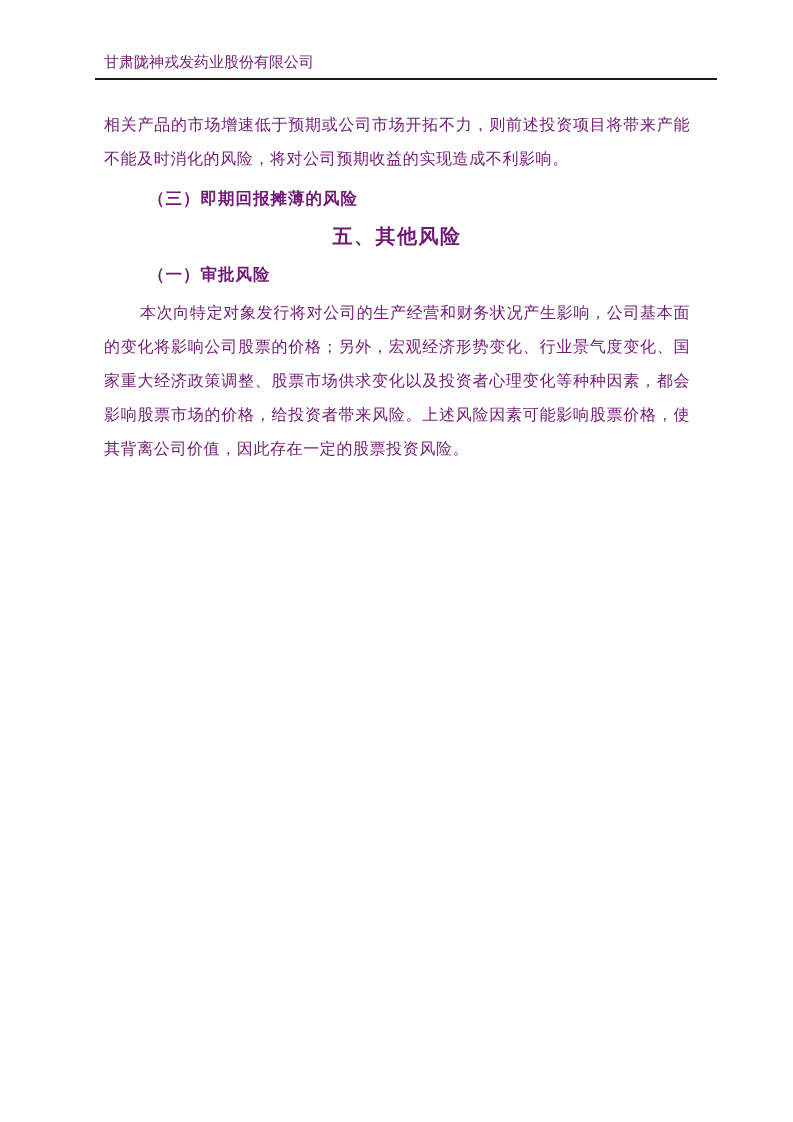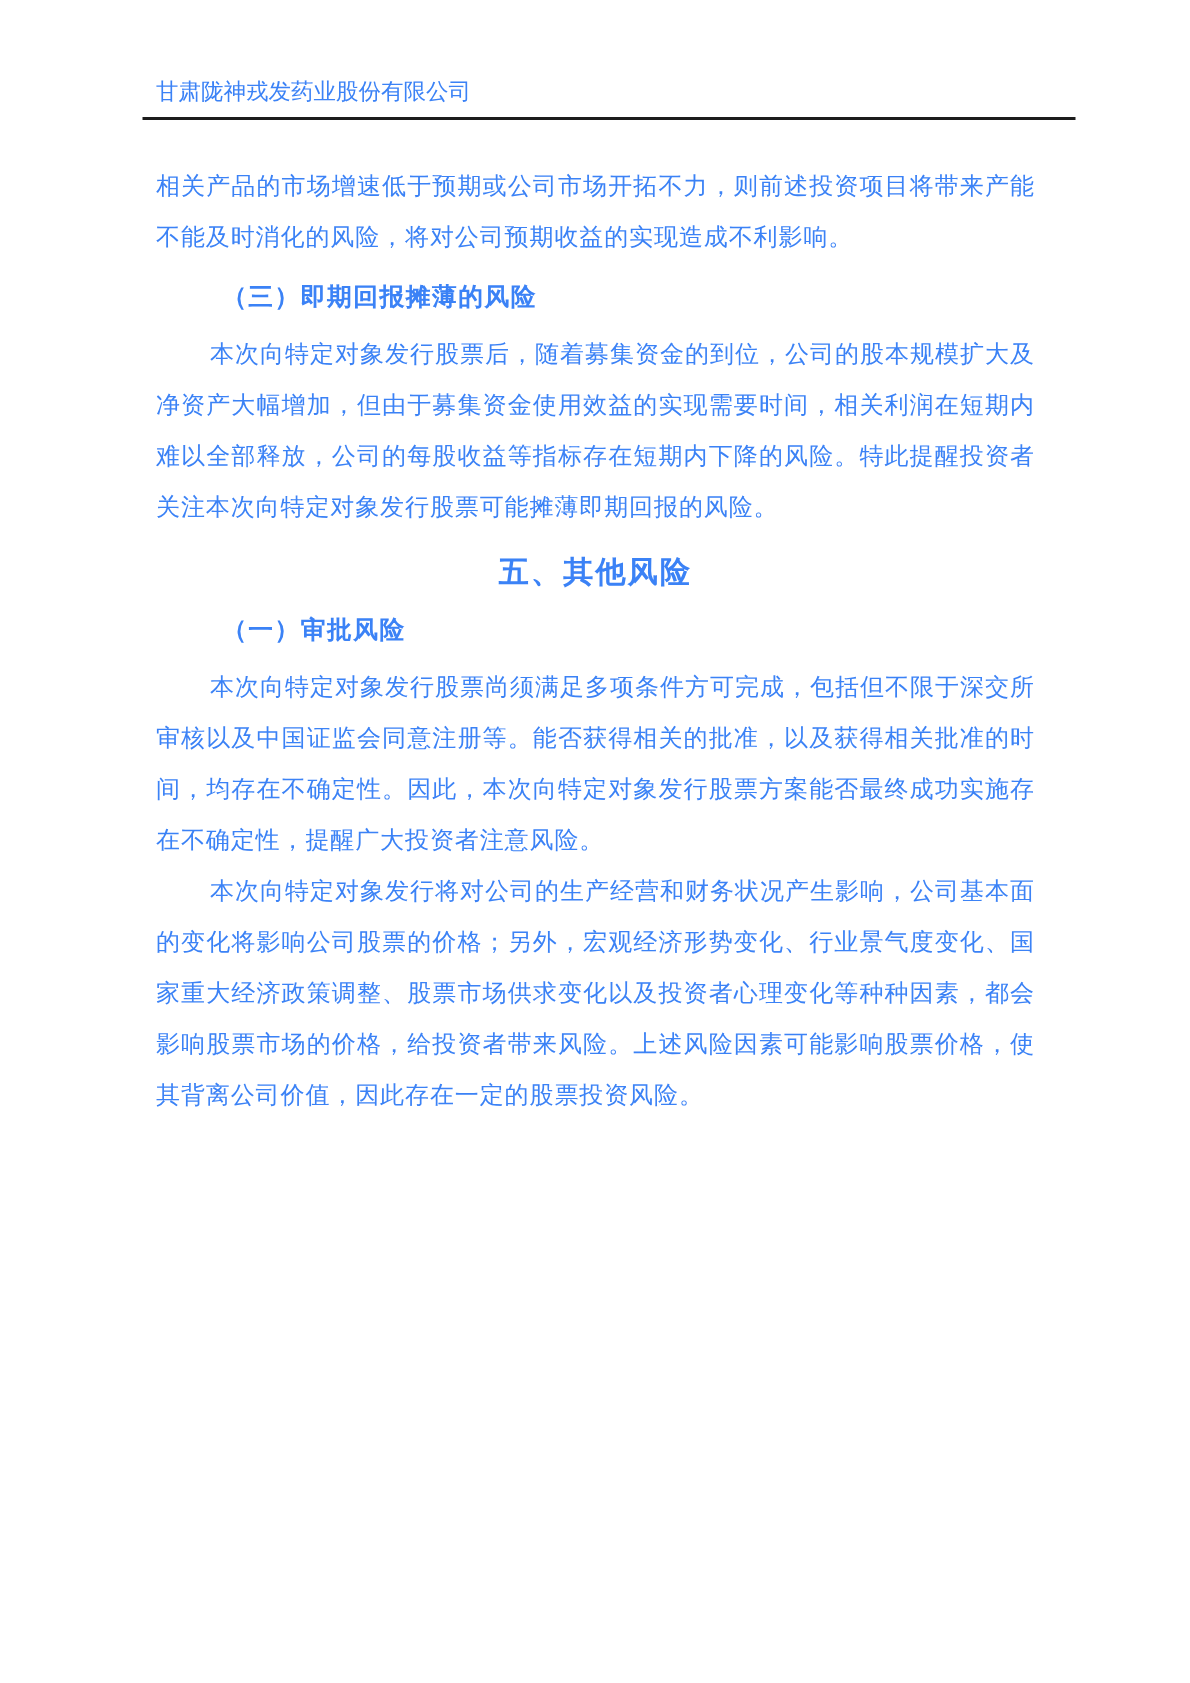--- a/index.html
+++ b/index.html
@@ -5,21 +5,21 @@
   html, body {
     margin: 0;
     padding: 0;
     background: #ffffff;
   }
   .page {
     position: relative;
     width: 793px;
     height: 902px;
     background: #ffffff;
-    color: #3b82f6;
+    color: #701a75;
     font-family: "Liberation Serif", "DejaVu Serif", serif;
     overflow: hidden;
     box-sizing: border-box;
   }
   .header {
     display: flex;
     justify-content: space-between;
     align-items: flex-end;
     margin: 0 76px 0 95px;
     padding: 53px 27px 6px 9px;
@@ -81,27 +81,25 @@
   <div class="header">
     <span>甘肃陇神戎发药业股份有限公司</span>
   </div>
 
   <div class="content">
 
     <p class="para no-indent">相关产品的市场增速低于预期或公司市场开拓不力，则前述投资项目将带来产能不能及时消化的风险，将对公司预期收益的实现造成不利影响。</p>
 
     <h3 class="sub-heading">（三）即期回报摊薄的风险</h3>
 
-    <p class="para">本次向特定对象发行股票后，随着募集资金的到位，公司的股本规模扩大及净资产大幅增加，但由于募集资金使用效益的实现需要时间，相关利润在短期内难以全部释放，公司的每股收益等指标存在短期内下降的风险。特此提醒投资者关注本次向特定对象发行股票可能摊薄即期回报的风险。</p>
 
     <h2 class="main-heading">五、其他风险</h2>
 
     <h3 class="sub-heading">（一）审批风险</h3>
 
-    <p class="para">本次向特定对象发行股票尚须满足多项条件方可完成，包括但不限于深交所审核以及中国证监会同意注册等。能否获得相关的批准，以及获得相关批准的时间，均存在不确定性。因此，本次向特定对象发行股票方案能否最终成功实施存在不确定性，提醒广大投资者注意风险。</p>
 
 
     <p class="para">本次向特定对象发行将对公司的生产经营和财务状况产生影响，公司基本面的变化将影响公司股票的价格；另外，宏观经济形势变化、行业景气度变化、国家重大经济政策调整、股票市场供求变化以及投资者心理变化等种种因素，都会影响股票市场的价格，给投资者带来风险。上述风险因素可能影响股票价格，使其背离公司价值，因此存在一定的股票投资风险。</p>
 
   </div>
 
   <div class="footer">
     <span>1-1-103</span>
   </div>
 

